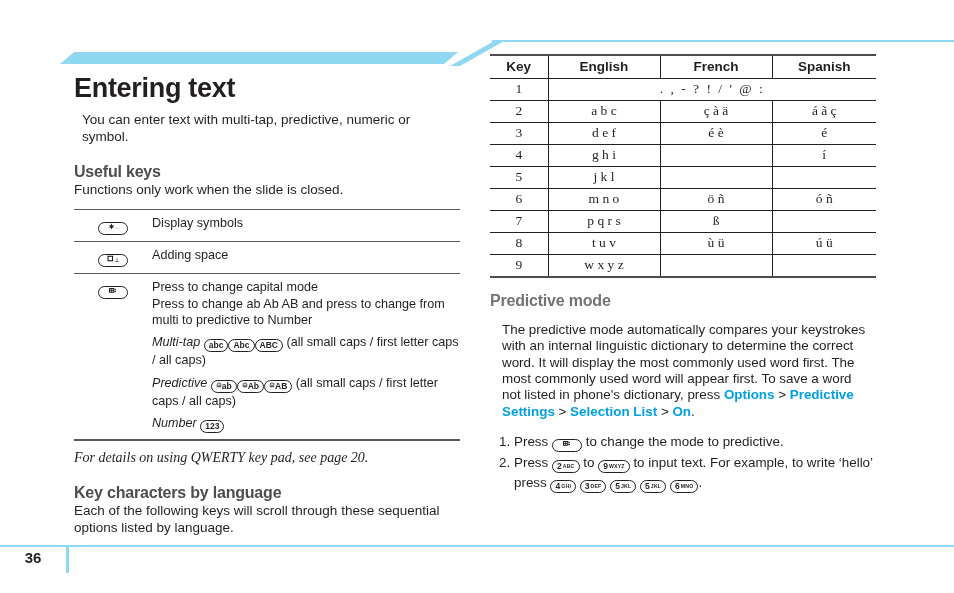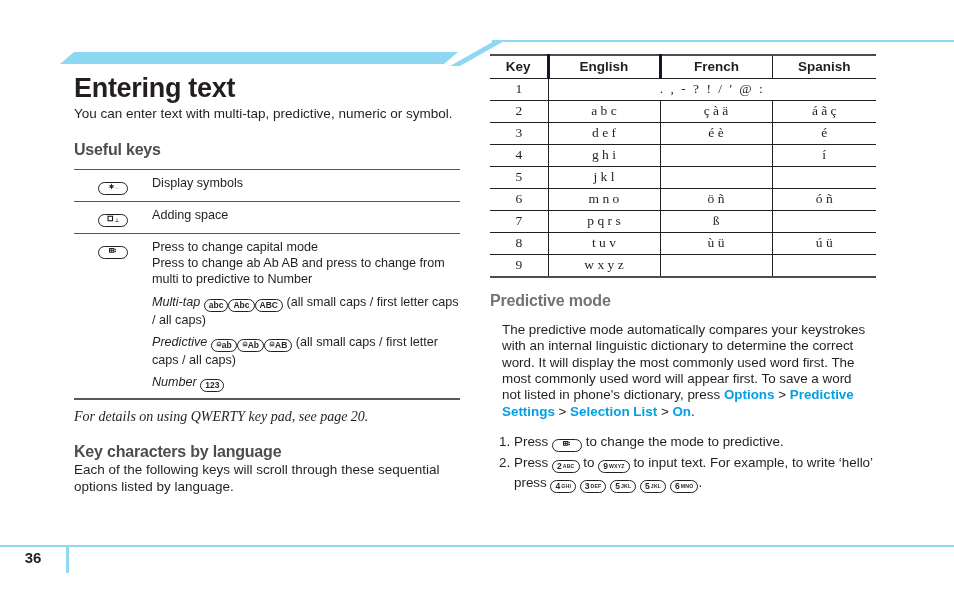--- a/index.html
+++ b/index.html
@@ -35,21 +35,21 @@
     position: absolute; left: 74px; top: 74px; width: 392px;
   }
   .col-right {
     position: absolute; left: 490px; top: 54px; width: 390px;
   }
 
   h1.page-title {
     font-size: 27px; font-weight: bold; margin: 0 0 2px 0;
     letter-spacing: -0.3px; line-height: 1.1; color: #231f20;
   }
-  p.lede { font-size: 13.5px; margin: 0; line-height: 1.25; color: #231f20; }
+  p.lede { font-size: 13.5px; margin: 8px; line-height: 1.25; color: #231f20; }
 
   h2.sec {
     font-size: 16px; font-weight: bold; margin: 18px 0 1px 0;
     color: #4d4d4f; letter-spacing: -0.2px;
   }
   p.sec-sub { font-size: 13.5px; margin: 0; line-height: 1.25; }
 
   
   table.keys { border-collapse: collapse; width: 386px; margin-top: 10px; }
   table.keys td { vertical-align: top; padding: 5px 0 6px 0; }
@@ -86,21 +86,21 @@
   }
   table.lang th, table.lang td {
     border: 1px solid #231f20; text-align: center; padding: 2px 0 3px 0;
     height: 21px;
   }
   table.lang thead th {
     font-family: "Liberation Sans", sans-serif; font-weight: bold;
     font-size: 13.5px; border-top: 2.5px solid #4d4d4f; border-bottom: 1px solid #231f20;
     border-left: none; border-right: none; padding: 3px 0 4px 0;
   }
-  table.lang thead th.sep { border-left: 3px solid #0f172a; border-right: 1px solid #231f20; }
+  table.lang thead th.sep { border-left: 1px solid #0f172a; border-right: 1px solid #231f20; }
   table.lang td { border-left: none; border-right: none; }
   table.lang td.cellsep { border-left: 1px solid #231f20; border-right: 1px solid #231f20; }
   table.lang tr.lastrow td { border-bottom: 2.5px solid #4d4d4f; }
   table.lang td.wide { letter-spacing: 2px; }
   col.c1 { width: 58px; } col.c2 { width: 112px; }
   col.c3 { width: 112px; } col.c4 { width: 104px; }
 
   h2.sec2 {
     font-size: 16px; font-weight: bold; margin: 14px 0 1px 0;
     color: #737373; letter-spacing: -0.2px;
@@ -138,20 +138,21 @@
     <path d="M0 26 L46 0 L56 0 L10 26 Z" fill="#8fd8f2"></path>
   </svg>
   <div class="accent-line-right"></div>
 
   <div class="col-left">
 
     <h1 class="page-title">Entering text</h1>
     <p class="lede">You can enter text with multi-tap, predictive, numeric or symbol.</p>
 
     <h2 class="sec">Useful keys</h2>
+    <p class="sec-sub">Functions only work when the slide is closed.</p>
 
     <table class="keys">
       <tbody>
         <tr class="r first">
           <td class="kcell">
             <span class="key key-wide">
               <svg width="7" height="7" viewBox="0 0 10 10">
                   <path d="M5 0.5 L6.1 3.4 L9.2 3 L6.8 5 L9.2 7 L6.1 6.6 L5 9.5 L3.9 6.6 L0.8 7 L3.2 5 L0.8 3 L3.9 3.4 Z" fill="#231f20"></path>
                 </svg><span class="sub">◦</span>
             </span>

